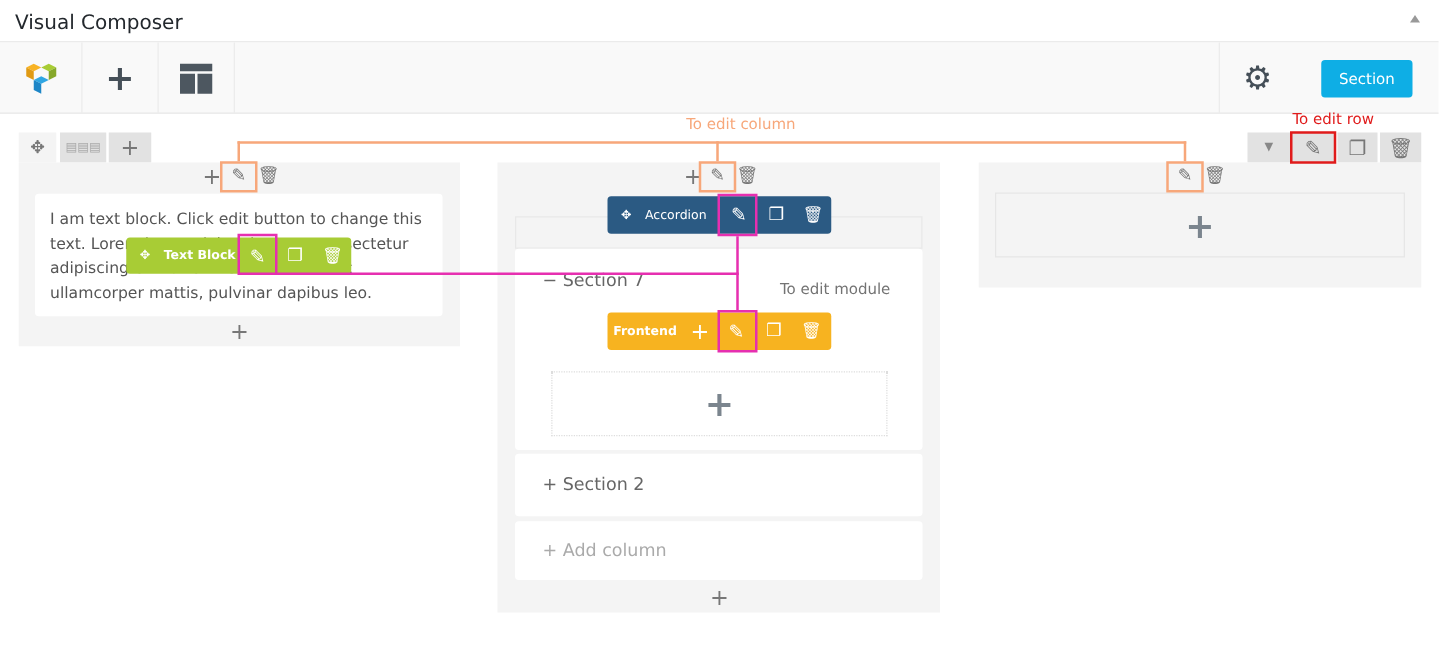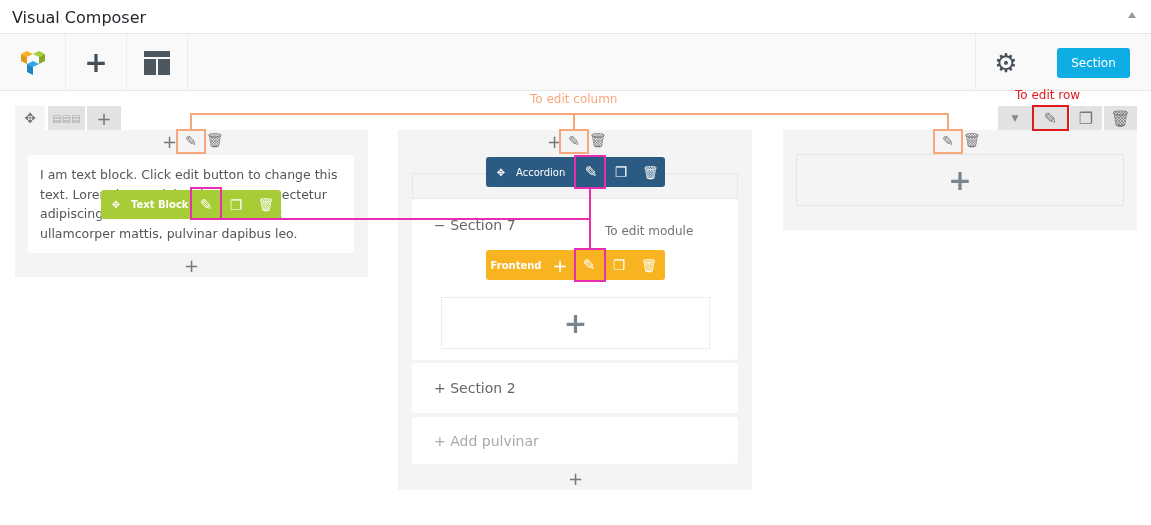--- a/index.html
+++ b/index.html
@@ -12,21 +12,21 @@
   .tb-cell { top:0; height:57px; border-right:1px solid #ececec; display:flex; align-items:center; justify-content:center; }
   .frontend { left:1057px; top:48px; width:73px; height:30px; background:#0eaee5; color:#fff; border-radius:3px; font-size:12px; display:flex; align-items:center; justify-content:center; }
   .col { background:#f4f4f4; }
   .iconbtn { display:inline-flex; align-items:center; justify-content:center; color:#777; font-size:14px; }
   .tab { background:#e2e2e2; display:flex; align-items:center; justify-content:center; color:#777; }
   .textblock { left:28px; top:155px; width:326px; height:98px; background:#fff; border-radius:3px; padding:10px 12px; font-size:12.5px; line-height:19.5px; color:#555; }
   .ctrl { display:flex; align-items:center; color:#fff; font-size:10px; border-radius:3px; }
   .ctrl span { display:inline-flex; align-items:center; justify-content:center; }
   .panel { background:#fff; border-radius:3px; }
   .sec-title { font-size:14px; color:#666; }
-  .ann { font-size:12px; }
+  .ann { font-size:12px;margin-left:19px; }
   .line { position:absolute; }
 </style>
 </head>
 <body>
 
 <div class="abs titlebar"></div>
 <div class="abs title">Visual Composer</div>
 <div class="abs collapse"></div>
 
 <div class="abs toolbar">
@@ -149,21 +149,21 @@
   <span style="width:30px;">
       <span style="font-size:13px;">🗑</span>
     </span>
 </div>
 <div class="abs" style="left:441px;top:297px;width:269px;height:52px;border:1px dotted #ddd;display:flex;align-items:center;justify-content:center;">
   <span style="font-size:28px;font-weight:bold;color:#7b858e;">+</span>
 </div>
 <div class="abs panel" style="left:412px;top:363px;width:326px;height:50px;"></div>
 <div class="abs sec-title" style="left:434px;top:380px;"><span>+ </span><span>Section 2</span></div>
 <div class="abs panel" style="left:412px;top:417px;width:326px;height:47px;"></div>
-<div class="abs sec-title" style="left:434px;top:433px;color:#aaa;"><span>+ </span><span>Add pulvinar</span></div>
+<div class="abs sec-title" style="left:434px;top:433px;color:#aaa;"><span>+ </span><span>Add column</span></div>
 <span class="abs iconbtn" style="left:568px;top:468px;font-size:18px;">
     <span>+</span>
   </span>
 
 <div class="abs col" style="left:783px;top:130px;width:354px;height:100px;"></div>
 <span class="abs iconbtn" style="left:933px;top:129px;width:30px;height:24px;">
     <span>✎</span>
   </span>
 <span class="abs iconbtn" style="left:963px;top:132px;">
     <span>🗑</span>

